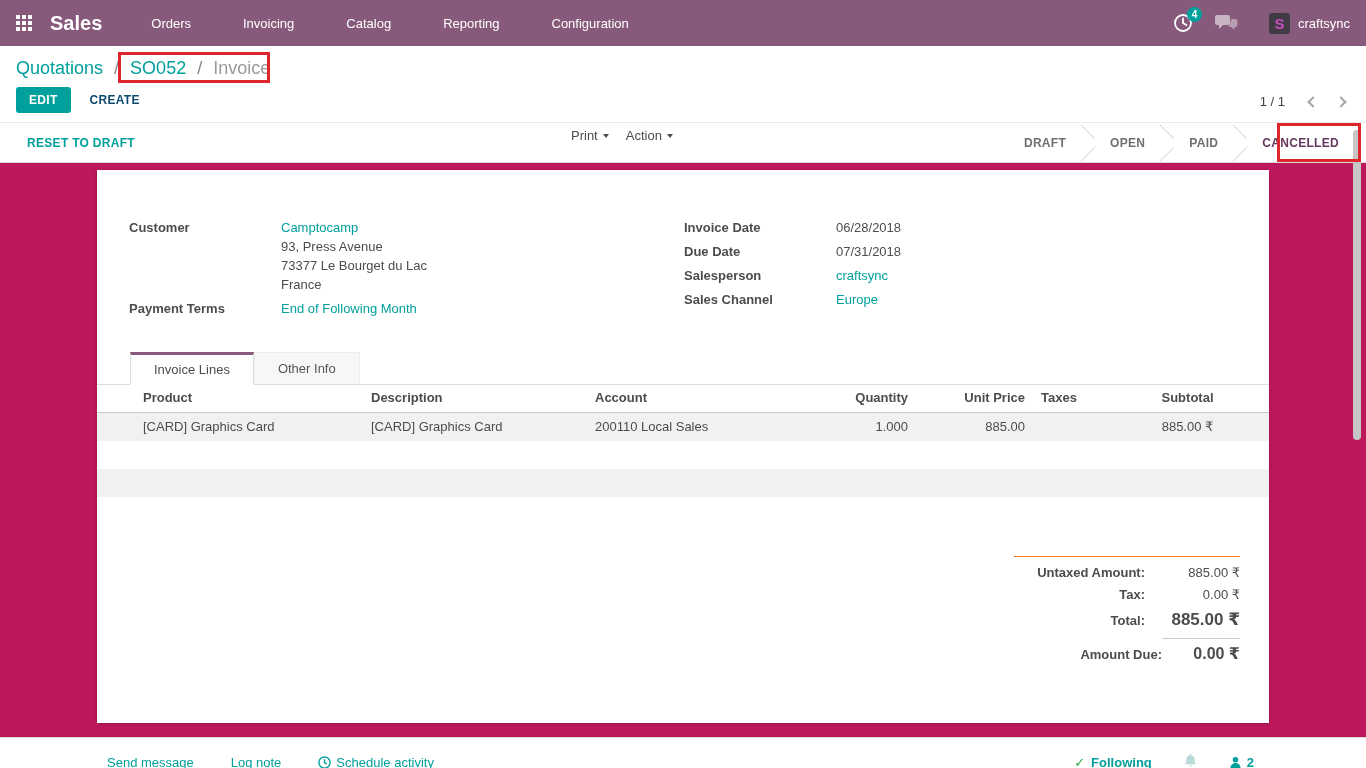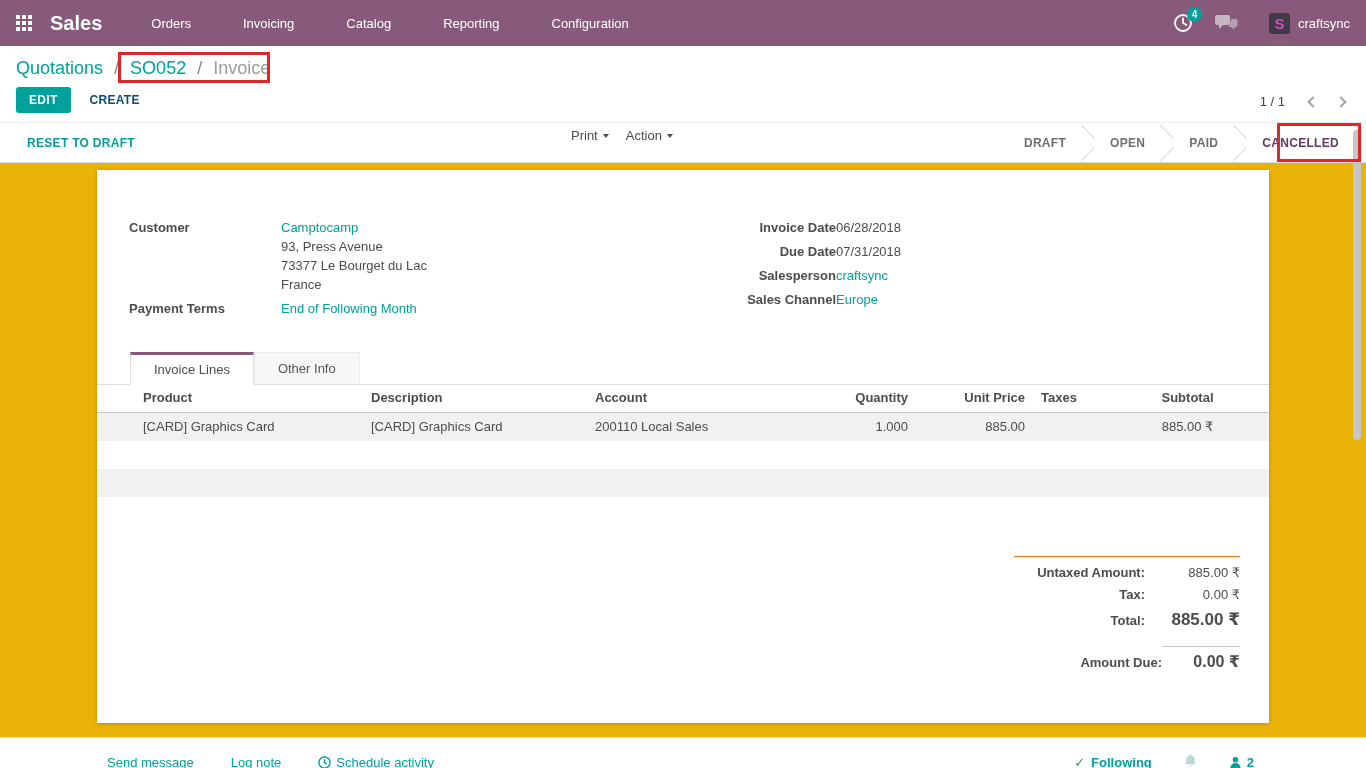--- a/index.html
+++ b/index.html
@@ -40,25 +40,25 @@
   
   .statusbar { height:41px; background:#fff; border-top:1px solid #ececec; border-bottom:1px solid #dadada; display:flex; align-items:center; justify-content:space-between; padding-left:27px; }
   .reset-btn { color:#00A09D; font-size:12px; font-weight:bold; letter-spacing:.3px; cursor:pointer; }
   .status-pills { display:flex; align-items:center; height:100%; padding-right:12px; }
   .pill { font-size:12px; font-weight:bold; color:#6f6f6f; letter-spacing:.3px; padding:0 15px; cursor:pointer;text-align:right; }
   .pill.active { color:#65395F; }
   .status-sep { width:14px; height:100%; position:relative; overflow:hidden; }
   .status-sep::before { content:''; position:absolute; left:-15px; top:6px; width:27px; height:27px; border-top:1px solid #d5d5d5; border-right:1px solid #d5d5d5; transform:rotate(45deg); }
 
   
-  .content { position:absolute; top:163px; left:0; width:1366px; height:574px; background:#eab308; }
+  .content { position:absolute; top:163px; left:0; width:1366px; height:574px; background:#be185d; }
   .card { position:absolute; left:97px; top:7px; width:1172px; height:553px; background:#fff; box-shadow:0 1px 4px rgba(0,0,0,.22); }
 
   .fg-left { position:absolute; left:32px; top:48px; width:430px; font-size:13px; }
-  .fg-right { position:absolute; left:587px; top:48px; width:430px; font-size:13px;text-align:right; }
+  .fg-right { position:absolute; left:587px; top:48px; width:430px; font-size:13px; }
   .fg-row { display:flex; margin-bottom:5px; }
   .fg-label { width:152px; flex-shrink:0; font-weight:bold; line-height:19px; }
   .fg-value { line-height:19px; }
   .addr div { line-height:19px; }
   .link { color:#00A09D; cursor:pointer; }
 
   
   .notebook { position:absolute; left:0; right:0; top:182px; }
   .tabs { display:flex; padding-left:33px; border-bottom:1px solid #ddd; height:33px; font-size:13px; }
   .tab { display:flex; align-items:center; padding:0 23px; cursor:pointer; }
@@ -72,21 +72,21 @@
   .lines-table .num { text-align:right; }
   .lines-table th:last-child, .lines-table td:last-child { padding-right:29px; text-align:center;margin-top:20px; }
   .lines-table tbody tr:nth-child(odd) { background:#f1f1f1; }
 
   
   .totals { position:absolute; right:29px; top:386px; width:226px; font-size:13px; border-top:1px solid #f97316; padding-top:8px; }
   .t-row { display:flex; justify-content:flex-end; align-items:baseline; margin-bottom:7px; }
   .t-label { font-weight:bold; }
   .t-value { width:95px; text-align:right; }
   .t-total .t-value { font-size:17px; font-weight:bold; }
-  .t-due { margin-top:16px; }
+  .t-due { margin-top:8px; }
   .t-due .t-value { width:78px; border-top:1px solid #c9c9c9; padding-top:5px; font-size:16px; font-weight:bold; }
 
   
   .chatter { position:absolute; left:0; top:737px; width:1366px; height:40px; background:#fff; border-top:1px solid #dcdcdc; }
   .chatter-inner { display:flex; align-items:center; padding:15px 112px 0 107px; font-size:13px; }
   .chat-link { color:#00A09D; cursor:pointer; margin-right:37px; display:flex; align-items:center; gap:5px; }
   .chatter-right { margin-left:auto; display:flex; align-items:center; gap:32px; }
   .following { color:#00A09D; cursor:pointer; display:flex; align-items:center; gap:6px; font-weight:bold; }
   .check { color:#28a745; font-weight:bold; }
   .followers { color:#00A09D; cursor:pointer; display:flex; align-items:center; gap:5px; font-weight:bold; }

